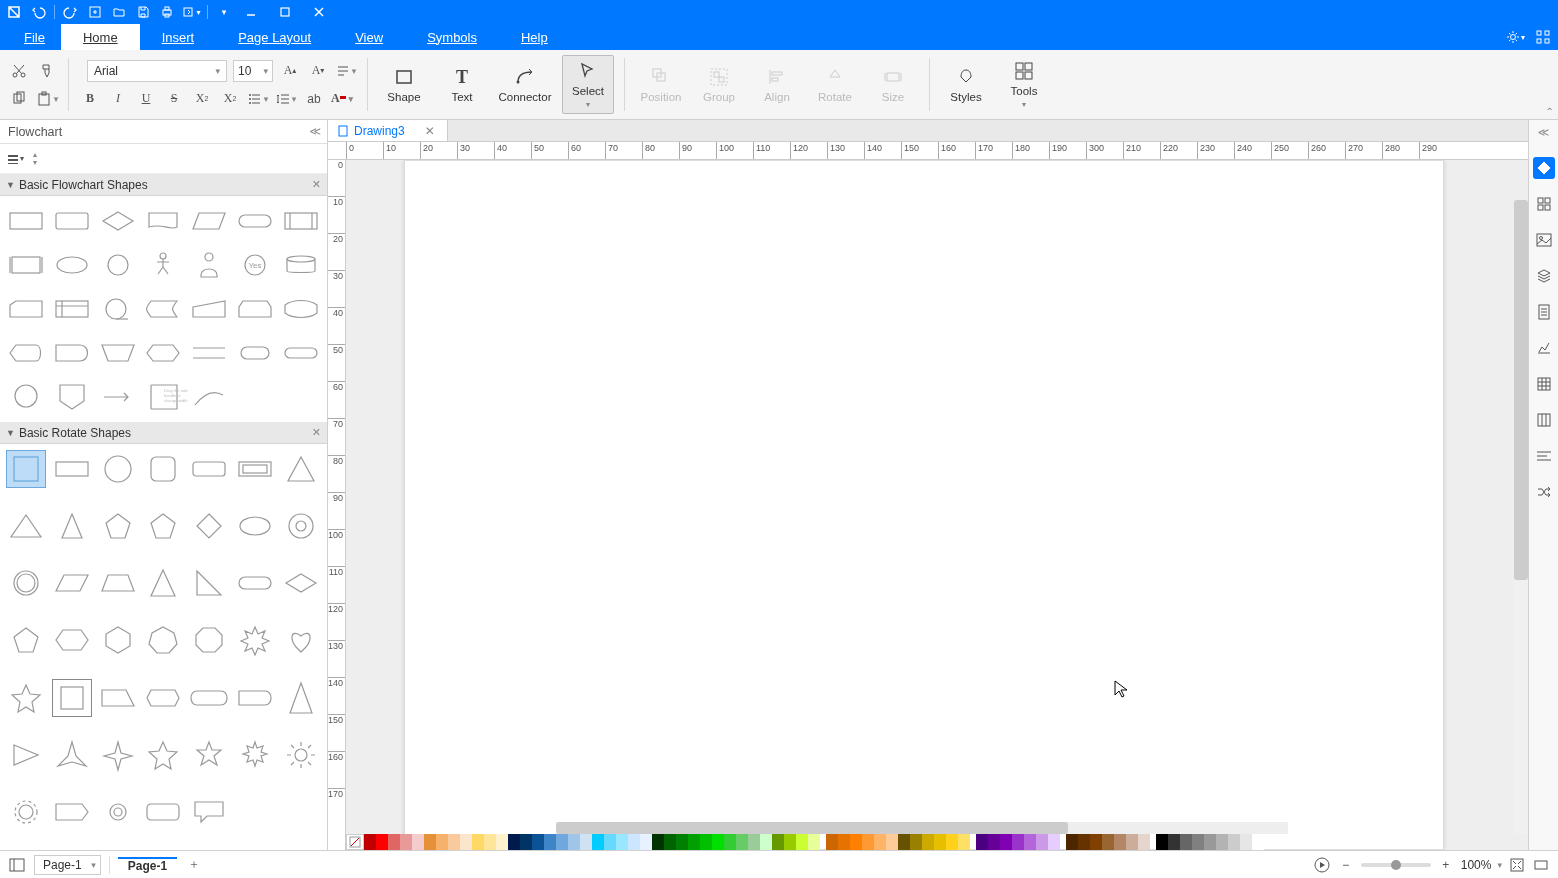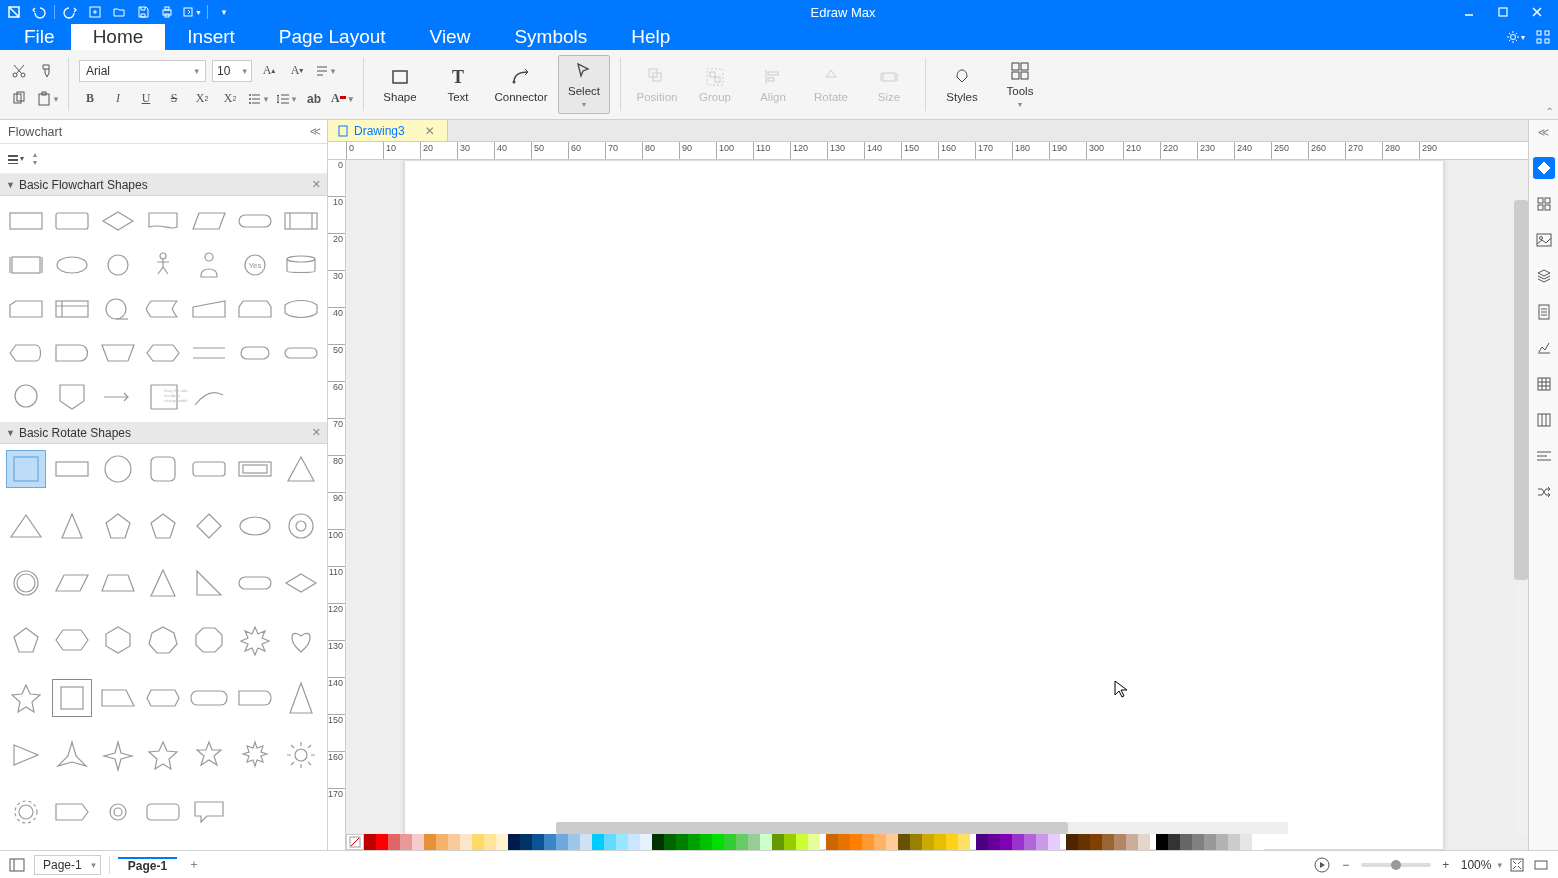--- a/index.html
+++ b/index.html
@@ -9,33 +9,33 @@
 .titlebar { height: 24px; background: #0078ff; color: #fff; display: flex; align-items: center; padding: 0 4px; }
 .titlebar .qat { display: flex; gap: 4px; align-items: center; }
 .titlebar .qat-btn { width: 20px; height: 20px; display: flex; align-items: center; justify-content: center; cursor: pointer; color: #fff; }
 .titlebar .qat-sep { width: 1px; height: 14px; background: rgba(255,255,255,0.4); margin: 0 2px; }
 .titlebar .title { flex: 1; text-align: center; font-size: 13px; }
 .titlebar .win-controls { display: flex; gap: 0; }
 .titlebar .win-btn { width: 34px; height: 24px; display: flex; align-items: center; justify-content: center; cursor: pointer; }
 
 
 .menubar { height: 26px; background: #0078ff; display: flex; align-items: stretch; padding-left: 8px; position: relative; }
-.menubar .tab { padding: 0 22px; display: flex; align-items: center; color: #fff; font-size: 19px; cursor: pointer; }
+.menubar .tab { padding: 0 22px; display: flex; align-items: center; color: #fff; font-size: 13px; cursor: pointer; text-decoration: underline; }
 .menubar .tab.file { padding: 0 16px; }
 .menubar .tab.active { background: #fff; color: #333; }
 .menubar .right-icons { position: absolute; right: 6px; top: 0; height: 100%; display: flex; align-items: center; gap: 10px; color: #fff; }
 .menubar .right-icons .ri { width: 18px; height: 18px; cursor: pointer; display:flex;align-items:center;justify-content:center;}
 
 
 .ribbon { height: 70px; background: #f5f5f5; border-bottom: 1px solid #d0d0d0; display: flex; align-items: stretch; padding: 4px 8px; gap: 8px; position: relative; }
 .ribbon .group { display: flex; flex-direction: column; justify-content: center; gap: 6px; }
 .ribbon .row { display: flex; gap: 6px; align-items: center; }
 .ribbon .sep { width: 1px; background: #d8d8d8; margin: 4px 2px; }
 .ribbon select, .ribbon .combo { height: 22px; border: 1px solid #ccc; background: #fff; font-size: 12px; padding: 0 4px; }
-.ribbon .combo.font { width: 127px; display:flex;align-items:center;justify-content:space-between;padding:0 6px;}
+.ribbon .combo.font { width: 140px; display:flex;align-items:center;justify-content:space-between;padding:0 6px;margin-left:8px;}
 .ribbon .combo.size { width: 40px; display:flex;align-items:center;justify-content:space-between;padding:0 4px;}
 .ribbon .ico { width: 22px; height: 22px; display: flex; align-items: center; justify-content: center; cursor: pointer; color: #555; }
 .ribbon .bigbtn { width: 52px; display: flex; flex-direction: column; align-items: center; justify-content: center; gap: 3px; cursor: pointer; padding: 4px 2px; border-radius: 2px; }
 .ribbon .bigbtn.selected { background: #e8e8e8; border: 1px solid #bbb; }
 .ribbon .bigbtn .bicon { width: 22px; height: 22px; display:flex;align-items:center;justify-content:center; color:#444;}
 .ribbon .bigbtn .blabel { font-size: 11.5px; }
 .ribbon .bigbtn.disabled { color: #bbb; }
 .ribbon .bigbtn.disabled .blabel { color: #bbb; }
 .ribbon .bigbtn.disabled .bicon { color: #ccc; }
 .ribbon .arrow-down::after { content:"▾"; font-size:9px; color:#888; margin-left:2px;}
@@ -58,21 +58,21 @@
 .libs-cat .close-cat { position:absolute; right:6px; color:#888; cursor:pointer; font-size:11px;}
 .shapes-grid { display:grid; grid-template-columns: repeat(7, 1fr); gap:6px; padding:6px; }
 .shape-cell { height:38px; display:flex; align-items:center; justify-content:center; cursor:pointer;}
 .shape-cell svg { stroke:#999; fill:none; stroke-width:1.2;}
 .shape-cell.selected { background:#bcdcf7; border:1px solid #6aa8de;}
 .shape-cell.sel2 { border:1px solid #888;}
 
 
 .canvas-area { flex:1; display:flex; flex-direction:column; position:relative; background:#f0f0f0;}
 .doc-tabs { height:22px; background:#e9e9e9; border-bottom:1px solid #ccc; display:flex; align-items:stretch; }
-.doc-tab { display:flex; align-items:center; gap:4px; padding:0 8px; background:#fef9c3; border-right:1px solid #ccc; color:#0078ff; font-size:12px;}
+.doc-tab { display:flex; align-items:center; gap:4px; padding:0 8px; background:#ffffff; border-right:1px solid #ccc; color:#0078ff; font-size:12px;}
 .doc-tab .doc-icon{width:14px;height:14px;display:flex;align-items:center;justify-content:center;}
 .doc-tab .close{color:#888;cursor:pointer;padding:0 4px;margin-left:12px;}
 .ruler-h { height:18px; background:#fff; border-bottom:1px solid #ccc; position:relative; font-size:9px; color:#555; overflow:hidden;}
 .ruler-h .tick { position:absolute; top:0; height:100%; border-left:1px solid #aaa; padding-left:2px; line-height:12px;}
 .ruler-corner { position:absolute; left:0; top:22px; width:18px; height:18px; background:#fff; border-right:1px solid #ccc; border-bottom:1px solid #ccc;}
 .canvas-body { flex:1; display:flex; position:relative; overflow:hidden;}
 .ruler-v { width:18px; background:#fff; border-right:1px solid #ccc; position:relative; font-size:9px; color:#555;}
 .ruler-v .tick { position:absolute; left:0; width:100%; border-top:1px solid #aaa; text-align:right; padding-right:2px; transform: translateY(-1px);}
 .page { position:absolute; left:58px; top:0; width:1040px; height:100%; background:#fff; box-shadow:0 0 4px rgba(0,0,0,0.15); border:1px solid #ddd;}
 .cursor { position:absolute; left:768px; top:520px; font-size:14px; color:#000;}
@@ -153,21 +153,20 @@
     <div class="qat-btn">
         <svg width="14" height="14" viewBox="0 0 14 14">
           <rect x="3" y="3" width="8" height="8" stroke="#fff" fill="none"></rect>
           <path d="M7 5l2 2-2 2" stroke="#fff" fill="none"></path>
         </svg>
         <span style="font-size:8px;margin-left:1px;">▾</span>
       </div>
     <div class="qat-sep"></div>
     <div class="qat-btn" style="font-size:9px;">▾</div>
   </div>
-  <div class="title">Edraw Max</div>
   <div class="win-controls">
     <div class="win-btn">
         <svg width="12" height="12">
           <path d="M2 9h8" stroke="#fff" stroke-width="1.5"></path>
         </svg>
       </div>
     <div class="win-btn">
         <svg width="12" height="12">
           <rect x="2" y="2" width="8" height="8" stroke="#fff" fill="none" stroke-width="1.2"></rect>
         </svg>
@@ -272,21 +271,21 @@
             <circle cx="2" cy="3" r="1" fill="#555"></circle>
             <circle cx="2" cy="7" r="1" fill="#555"></circle>
             <circle cx="2" cy="11" r="1" fill="#555"></circle>
           </svg>
         </div>
       <div class="ico arrow-down">
           <svg width="14" height="14">
             <path d="M5 3h8M5 7h8M5 11h8M2 3v8M1 4l1-1 1 1M1 10l1 1 1-1" stroke="#555" fill="none"></path>
           </svg>
         </div>
-      <div class="ico" style="font-weight:700;">ab</div>
+      <div class="ico" style="font-weight:400;">ab</div>
       <div class="ico arrow-down" style="font-family:serif;font-weight:bold;">A<div style="height:3px;background:#c00;width:14px;margin-top:-2px;"></div></div>
     </div>
   </div>
   <div class="sep"></div>
 
   <div class="group" style="flex-direction:row;align-items:center;">
     <div class="bigbtn">
       <div class="bicon">
           <svg width="20" height="20">
             <rect x="3" y="4" width="14" height="12" stroke="#444" fill="none" stroke-width="1.5"></rect>

